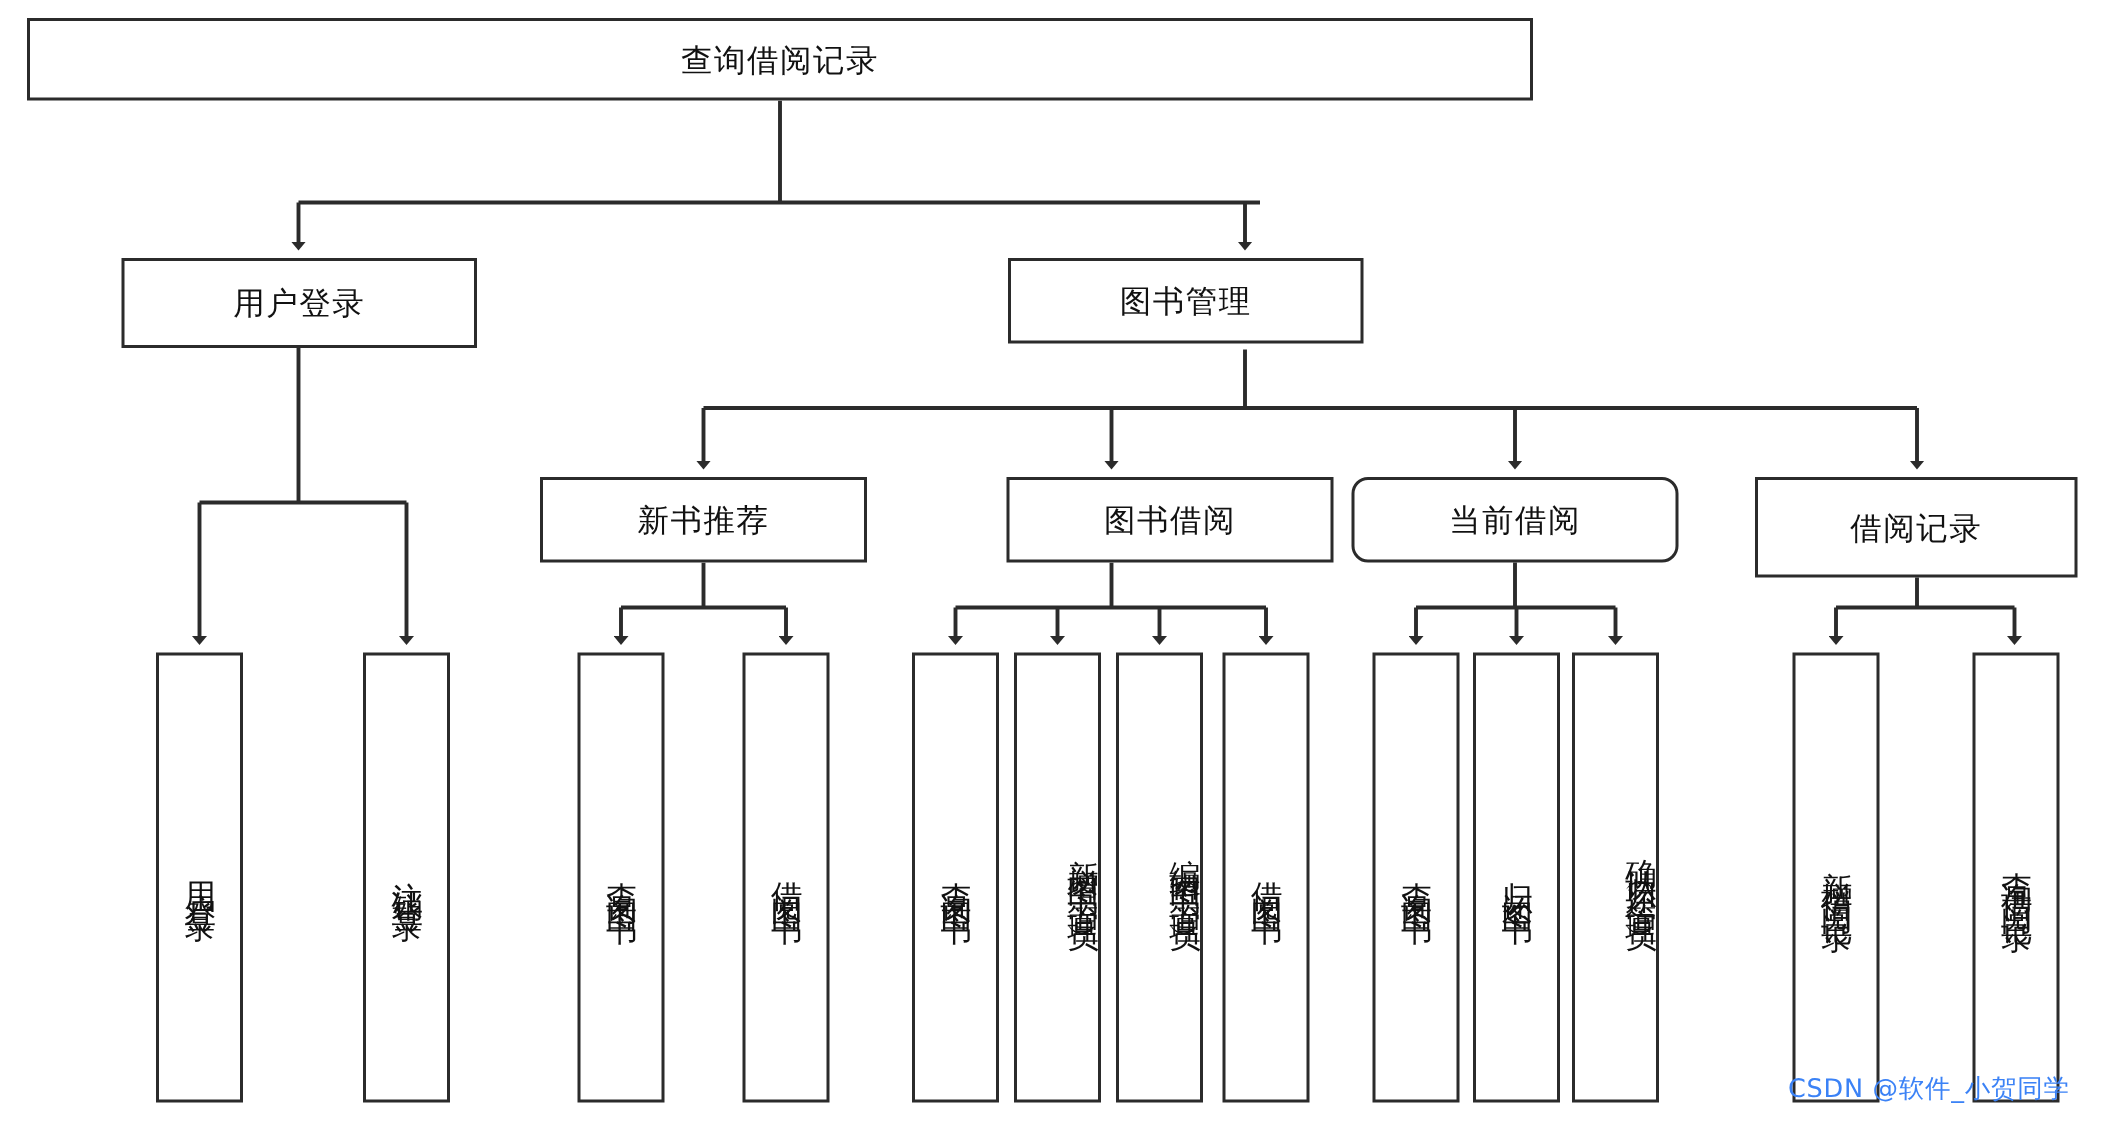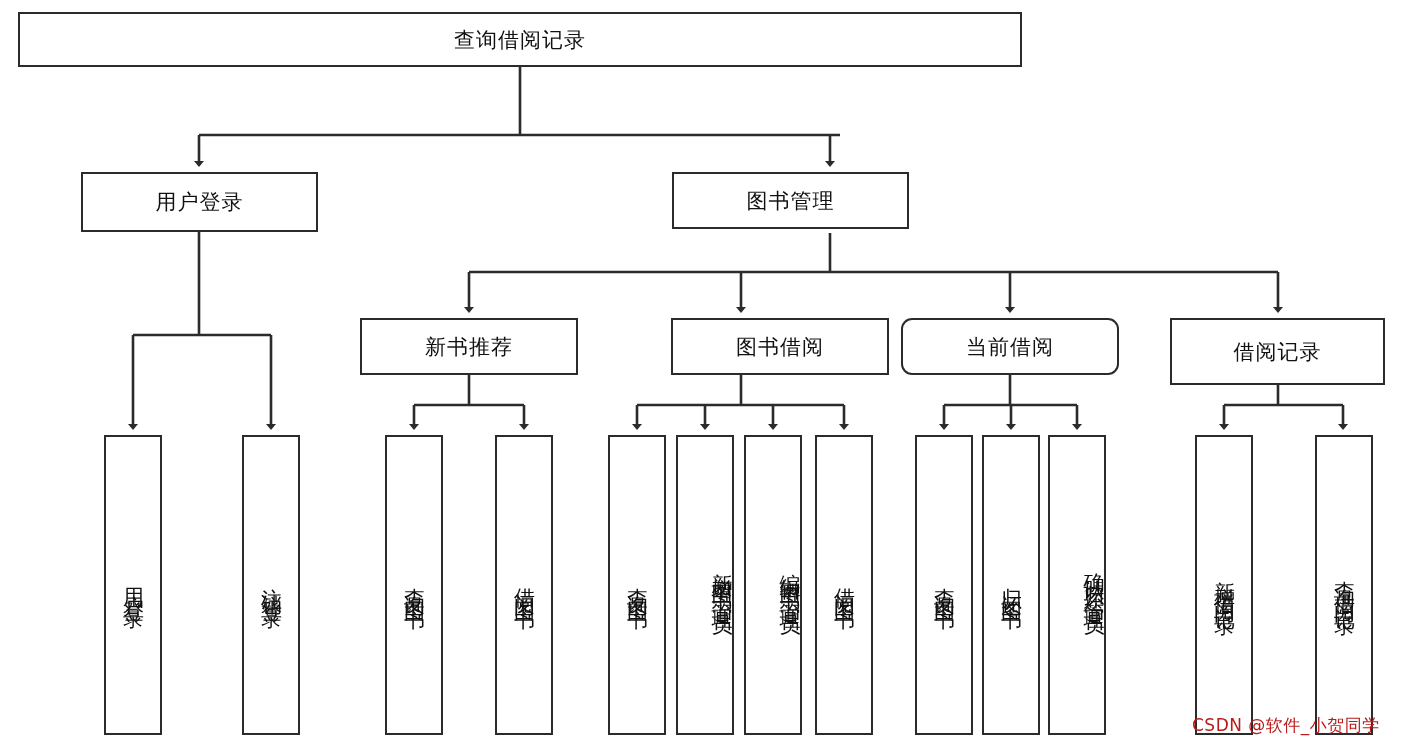--- a/index.html
+++ b/index.html
@@ -6,21 +6,21 @@
   body{width:1405px;height:747px;font-family:"DejaVu Sans","Liberation Sans",sans-serif;}
   #stage{position:relative;width:1405px;height:747px;overflow:hidden;background:#fff;}
   #wires{position:absolute;left:0;top:0;width:1405px;height:747px;}
   .node{position:absolute;box-sizing:border-box;background:#ffffff;border:2px solid #2b2b2b;
         display:flex;align-items:center;justify-content:center;color:#111111;}
   .node.h{font-size:21px;letter-spacing:1px;}
   .node.v{writing-mode:vertical-rl;text-orientation:upright;font-size:21px;
           letter-spacing:7px;line-height:1;padding:6px 0;}
   .node.v.long{align-items:flex-start;letter-spacing:6px;}
   .node.v.lead{padding-top:2px;}
-  #watermark{position:absolute;left:1192px;top:714px;font-size:17px;color:#b91c1c;
+  #watermark{position:absolute;left:1192px;top:714px;font-size:17px;color:#3b82f6;
              letter-spacing:.5px;white-space:nowrap;}
 </style>
 </head>
 <body>
 
 <div id="stage">
 
   <svg id="wires" viewBox="0 0 1405 747" xmlns="http://www.w3.org/2000/svg">
     <defs>
       <marker id="arw" markerWidth="10" markerHeight="10" refX="3" refY="5" orient="auto" markerUnits="userSpaceOnUse">

